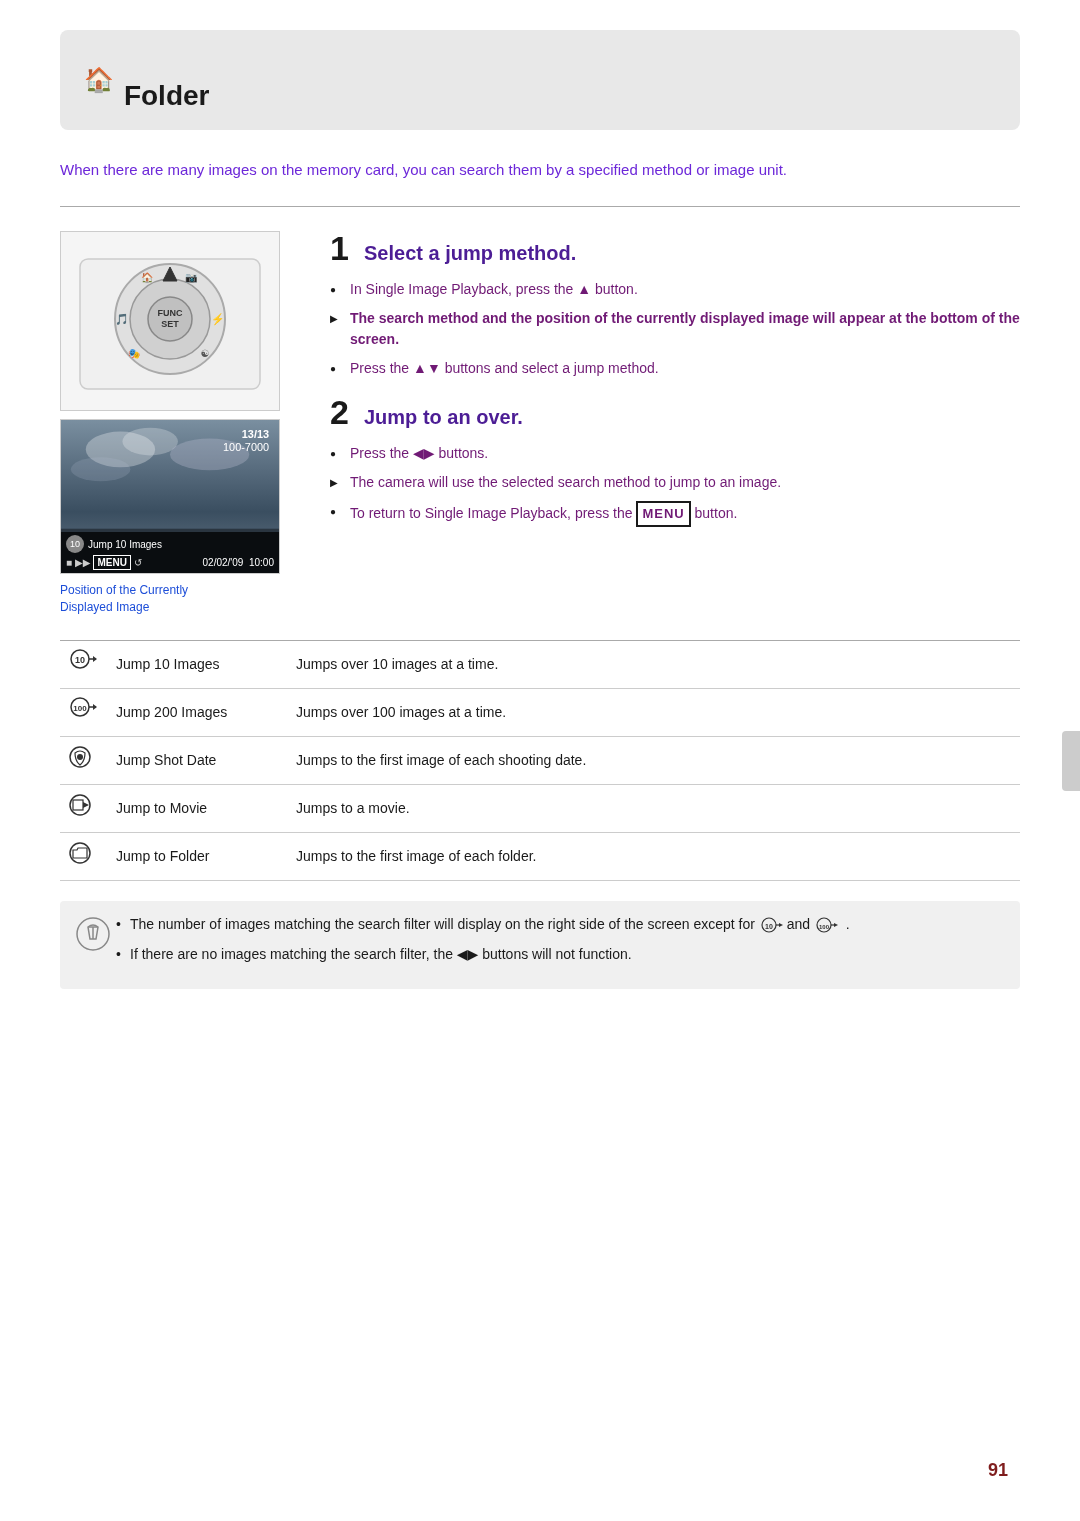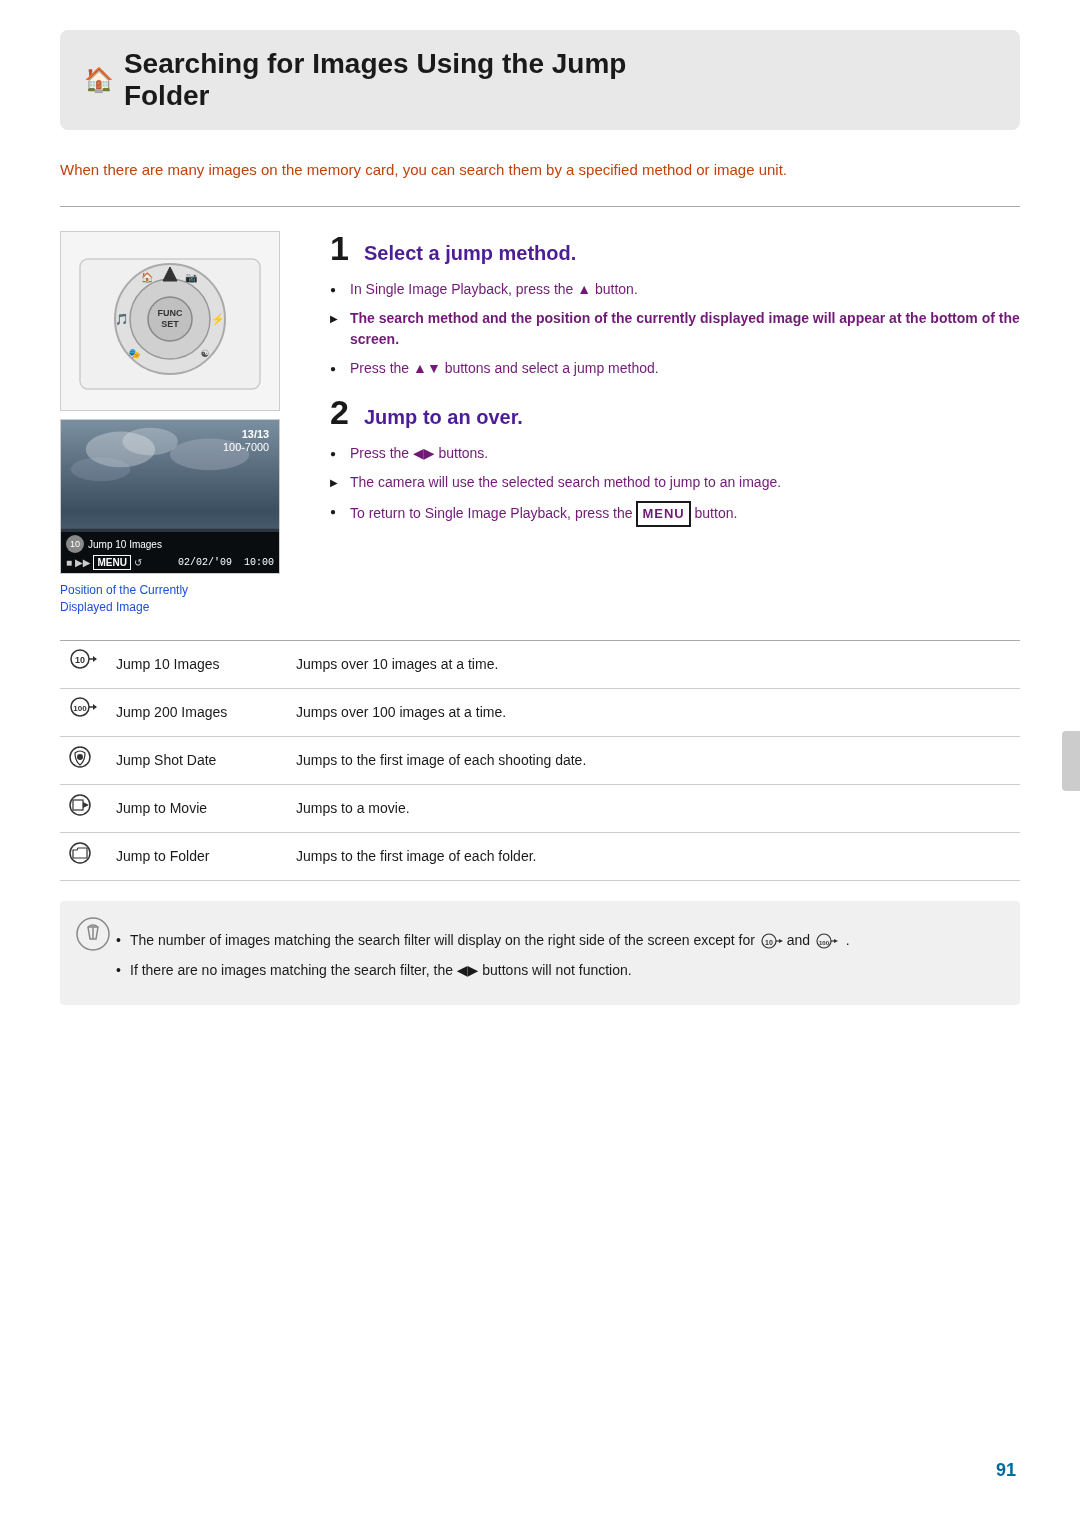--- a/index.html
+++ b/index.html
@@ -32,21 +32,21 @@
       display: flex;
       align-items: center;
       gap: 10px;
     }
 
     
     .intro-text {
       font-size: 15px;
       line-height: 1.6;
       margin-bottom: 24px;
-      color: #c2410c;
+      color: #6d28d9;
     }
 
     
     .divider {
       border: none;
       border-top: 1px solid #aaaaaa;
       margin-bottom: 24px;
     }
 
     
@@ -142,21 +142,20 @@
       font-weight: bold;
       font-size: 10px;
       border: 1px solid white;
       padding: 1px 3px;
     }
 
     .screen-date {
       color: #ffffff;
       font-size: 10px;
       text-align: center;
-      font-family: Liberation Mono, monospace;
     }
 
     .position-label {
       font-size: 12px;
       color: #1d4ed8;
       line-height: 1.4;
       margin-top: 4px;
     }
 
     
@@ -257,21 +256,21 @@
     }
 
     .jump-table td:nth-child(2) {
       width: 180px;
     }
 
     
     .note-box {
       background: #f0f0f0;
       border-radius: 4px;
-      padding: 28px 20px 16px 56px;
+      padding: 12px 20px 16px 56px;
       position: relative;
       font-size: 14px;
       line-height: 1.6;
       color: #1a1a1a;
     }
 
     .note-icon {
       position: absolute;
       left: 16px;
       top: 16px;
@@ -288,24 +287,24 @@
     .note-bullet::before {
       content: '•';
       position: absolute;
       left: 0;
     }
 
     
     .page-number {
       position: absolute;
       bottom: 40px;
-      right: 64px;
+      right: 72px;
       font-size: 18px;
       font-weight: bold;
-      color: #0369a1;
+      color: #7f1d1d;
     }
 
     
     .scroll-tab {
       position: absolute;
       right: 0;
       top: 50%;
       transform: translateY(-50%);
       width: 18px;
       height: 60px;
@@ -315,21 +314,21 @@
   </style>
 </head>
 <body>
 
 <div class="page-container">
 
   <div class="title-box">
     <h1>
       <span style="font-size:24px;">🏠</span>
       <span>
-        <span>Searching for Images Using the Jump</span><br><span>Folder</span>
+        <br><span>Folder</span>
       </span>
     </h1>
   </div>
 
   <p class="intro-text">When there are many images on the memory card, you can search them by a specified method or image unit.</p>
 
   <hr class="divider">
 
   <div class="main-content">
 

